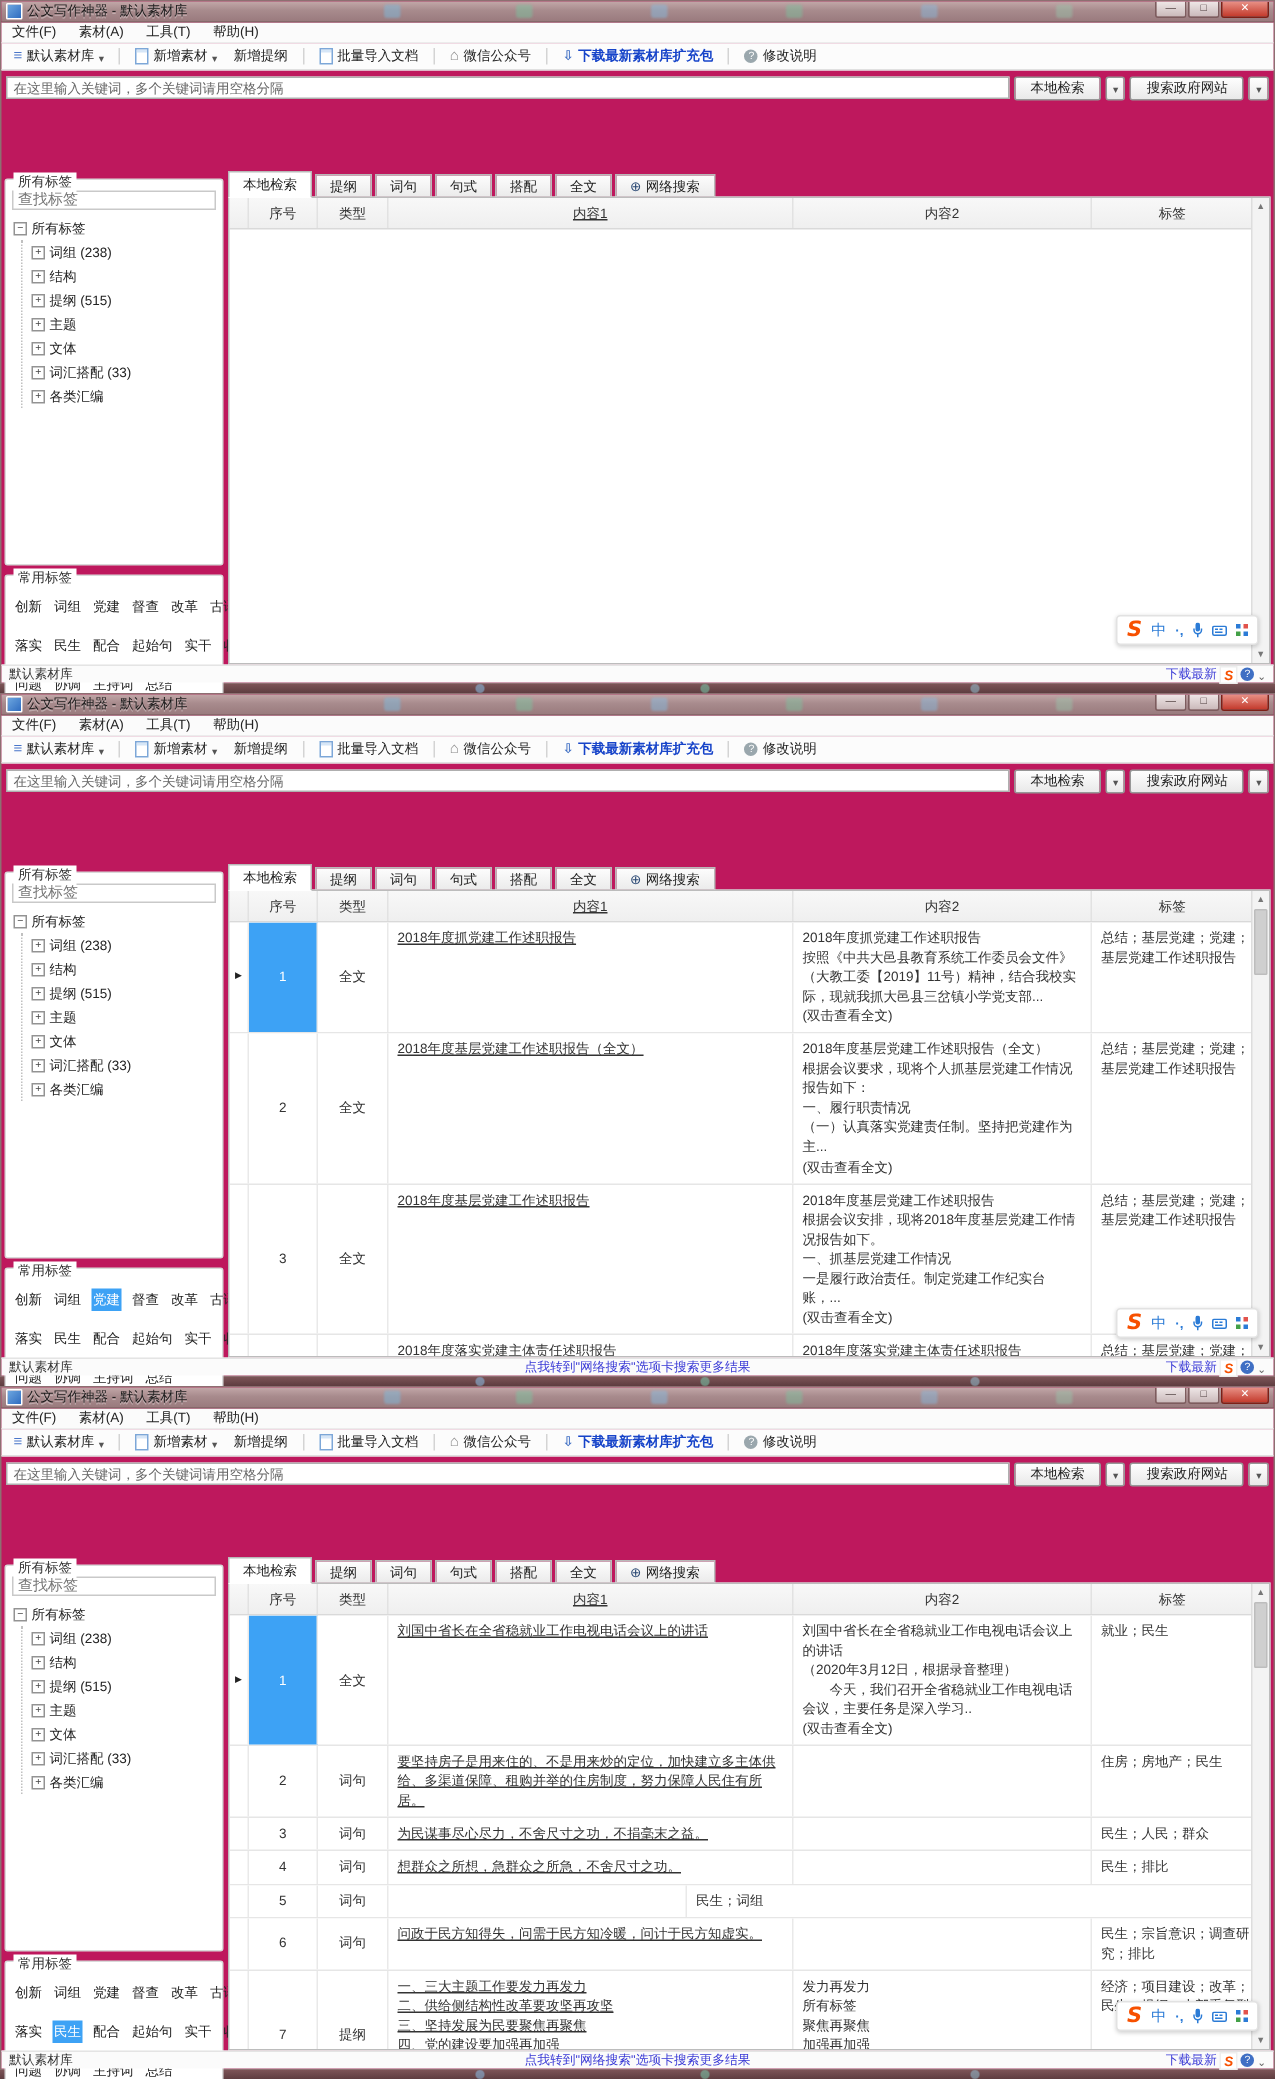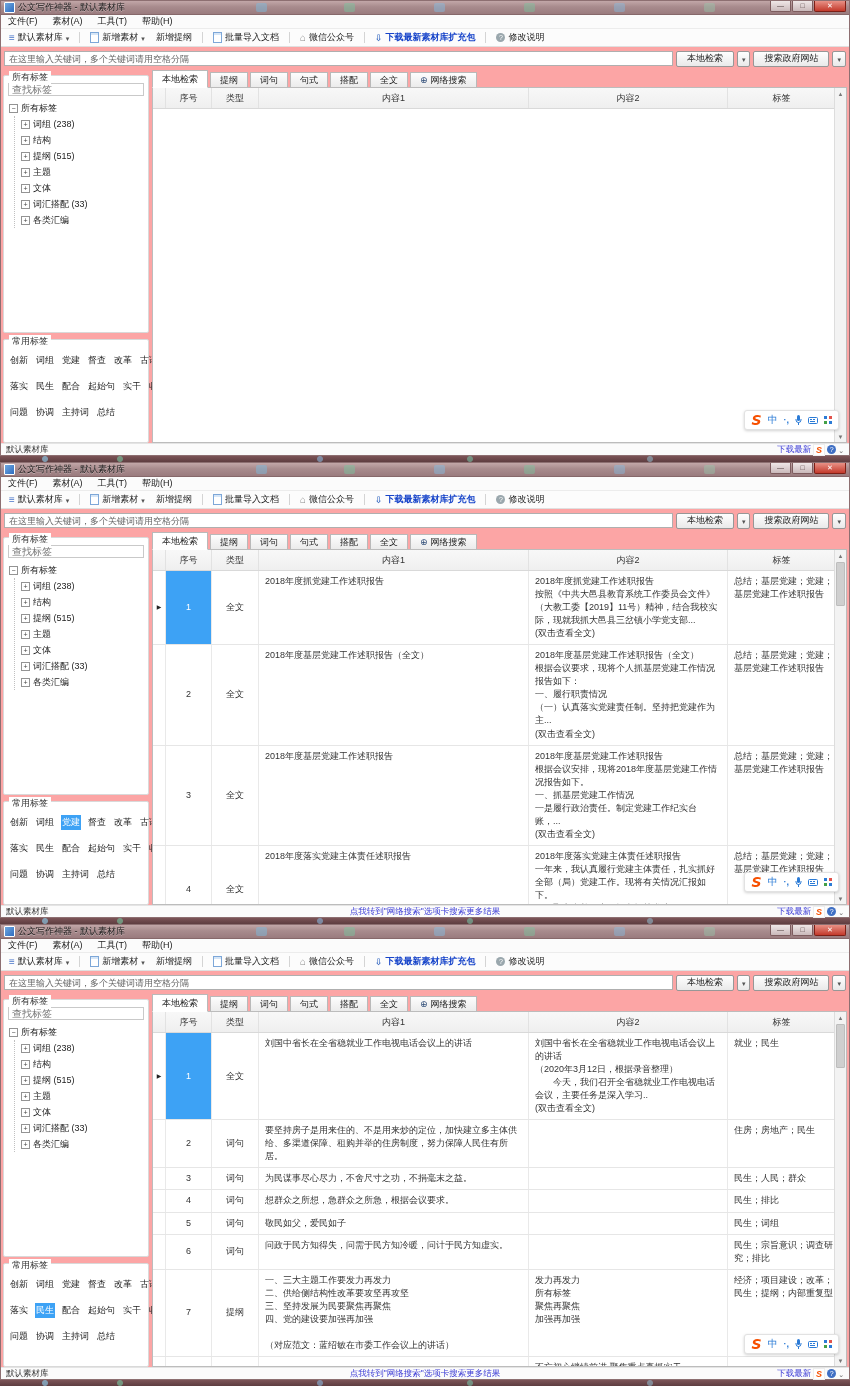--- a/index.html
+++ b/index.html
@@ -1,20 +1,20 @@
 <!DOCTYPE html>
 <html><head>
 <meta charset="utf-8">
 <style>
   html,body{margin:0;padding:0;}
   body{width:850px;height:1386px;background:#6b4a4c;font-family:"Liberation Sans","DejaVu Sans",sans-serif;font-size:9px;color:#333;}
   #screen{width:850px;height:1386px;overflow:hidden;}
 
   
-  .panel{height:456px;box-sizing:border-box;background:#fca5a5;border:1px solid #8d6f71;display:flex;flex-direction:column;position:relative;}
+  .panel{height:456px;box-sizing:border-box;background:#be185d;border:1px solid #8d6f71;display:flex;flex-direction:column;position:relative;}
   .desktop-strip{height:6px;background:
       radial-gradient(circle at 45px 50%, rgba(140,200,230,.65) 2.5px, transparent 3.5px),
       radial-gradient(circle at 120px 50%, rgba(120,200,160,.6) 2.5px, transparent 3.5px),
       radial-gradient(circle at 320px 50%, rgba(140,190,230,.55) 2.5px, transparent 3.5px),
       radial-gradient(circle at 470px 50%, rgba(120,200,170,.55) 2.5px, transparent 3.5px),
       radial-gradient(circle at 650px 50%, rgba(150,200,220,.5) 2.5px, transparent 3.5px),
       linear-gradient(#7c5457,#5e3d40);}
 
   
   .titlebar{height:13px;flex:0 0 13px;background:linear-gradient(#c2a7a8,#a88b8d 45%,#9a7b7e);display:flex;align-items:center;padding:0 3px;position:relative;border-bottom:1px solid #86686a;}
@@ -44,21 +44,21 @@
   .tb-link{color:#1744c9;font-weight:bold;}
 
   
   .searchrow{height:19px;flex:0 0 19px;display:flex;align-items:center;padding:2px 3px;gap:3px;}
   .search-input{flex:1;height:13px;border:1px solid #afafaf;font-size:9px;padding:0 4px;color:#444;font-family:Liberation Serif, serif;}
   .search-input::placeholder{color:#666;opacity:1;}
   .btn{height:16px;border:1px solid #979797;background:linear-gradient(#fefefe,#e9e9e9);font-size:9px;color:#222;padding:0 10px;font-family:inherit;display:inline-flex;align-items:center;border-radius:2px;}
   .btn.drop{padding:0 4px;}
 
   
-  .main{flex:1;display:flex;padding:1px 2px 0 2px;gap:3px;min-height:0;}
+  .main{flex:1;display:flex;padding:1px 2px 0 2px;gap:3px;min-height:0;margin-top:44px;}
 
   .sidebar{width:146px;flex:0 0 146px;display:flex;flex-direction:column;min-height:0;}
   .groupbox{border:1px solid #d9d9d9;border-radius:2px;position:relative;margin-top:4px;padding:7px 4px 4px 4px;background:#fff;}
   .gb-title{position:absolute;top:-5px;left:5px;background:#fff;padding:0 3px;color:#333;}
   .gb-tags-top{height:258px;flex:0 0 auto;box-sizing:border-box;}
   .gb-tags-bottom{flex:1;margin-top:6px;}
   .find-input{width:100%;box-sizing:border-box;height:13px;border:1px solid #c9c9c9;font-size:10px;color:#777;padding:0 3px;font-family:inherit;}
   .tree{margin-top:4px;}
   .tree-item{display:flex;align-items:center;gap:3px;padding:1.5px 0 1.5px 0;color:#222;}
   .tree-root{padding-left:1px;}
@@ -78,21 +78,21 @@
 
   .table-wrap{flex:1;border:1px solid #bcbcbc;margin-top:-1px;background:#fff;display:flex;flex-direction:column;position:relative;min-height:0;overflow:hidden;}
   .thead{display:flex;flex:0 0 20px;height:20px;background:linear-gradient(#f8f8f8,#efefef);border-bottom:1px solid #d9d9d9;align-items:center;}
   .hcell{display:flex;align-items:center;justify-content:center;height:100%;box-sizing:border-box;border-right:1px solid #e2e2e2;color:#333;}
   .tbody{flex:1;overflow:hidden;}
   .trow{display:flex;border-bottom:1px solid #e6e6e6;align-items:stretch;background:#fff;}
   .cell{box-sizing:border-box;border-right:1px solid #e9e9e9;padding:4px 6px;line-height:1.45;color:#333;}
   .col-marker{width:13px;flex:0 0 13px;}
   .col-num{width:46px;flex:0 0 46px;}
   .col-type{width:47px;flex:0 0 47px;}
-  .col-c1{width:270px;flex:0 0 270px;}
+  .col-c1{width:270px;flex:0 0 270px;text-decoration:underline;}
   .col-c2{width:199px;flex:0 0 199px;}
   .col-tags{flex:1;border-right:none;}
   .col-scroll{width:11px;flex:0 0 11px;border-right:none;}
   .cell.marker{padding:4px 1px;display:flex;align-items:center;justify-content:center;}
   .cell.marker.sel::before{content:"▶";font-size:6px;color:#222;}
   .cell.num,.cell.type{display:flex;align-items:center;justify-content:center;text-align:center;}
   .trow.selected .cell.num{background:#3da2f5;color:#fff;}
   .cell.c1,.cell.c2{white-space:pre-line;}
   .cell.tags{white-space:normal;}
 
@@ -799,29 +799,28 @@
                 <div class="cell num col-num">3</div>
                 <div class="cell type col-type">词句</div>
                 <div class="cell c1 col-c1">为民谋事尽心尽力，不舍尺寸之功，不捐毫末之益。</div>
                 <div class="cell c2 col-c2"></div>
                 <div class="cell tags col-tags">民生；人民；群众</div>
               </div>
               <div class="trow">
                 <div class="cell marker col-marker"></div>
                 <div class="cell num col-num">4</div>
                 <div class="cell type col-type">词句</div>
-                <div class="cell c1 col-c1">想群众之所想，急群众之所急，根据会议要求。</div>
+                <div class="cell c1 col-c1">想群众之所想，急群众之所急，不舍尺寸之功。</div>
                 <div class="cell c2 col-c2"></div>
                 <div class="cell tags col-tags">民生；排比</div>
               </div>
               <div class="trow">
                 <div class="cell marker col-marker"></div>
                 <div class="cell num col-num">5</div>
                 <div class="cell type col-type">词句</div>
-                <div class="cell c1 col-c1">敬民如父，爱民如子</div>
                 <div class="cell c2 col-c2"></div>
                 <div class="cell tags col-tags">民生；词组</div>
               </div>
               <div class="trow">
                 <div class="cell marker col-marker"></div>
                 <div class="cell num col-num">6</div>
                 <div class="cell type col-type">词句</div>
                 <div class="cell c1 col-c1">问政于民方知得失，问需于民方知冷暖，问计于民方知虚实。</div>
                 <div class="cell c2 col-c2"></div>
                 <div class="cell tags col-tags">民生；宗旨意识；调查研究；排比</div>

